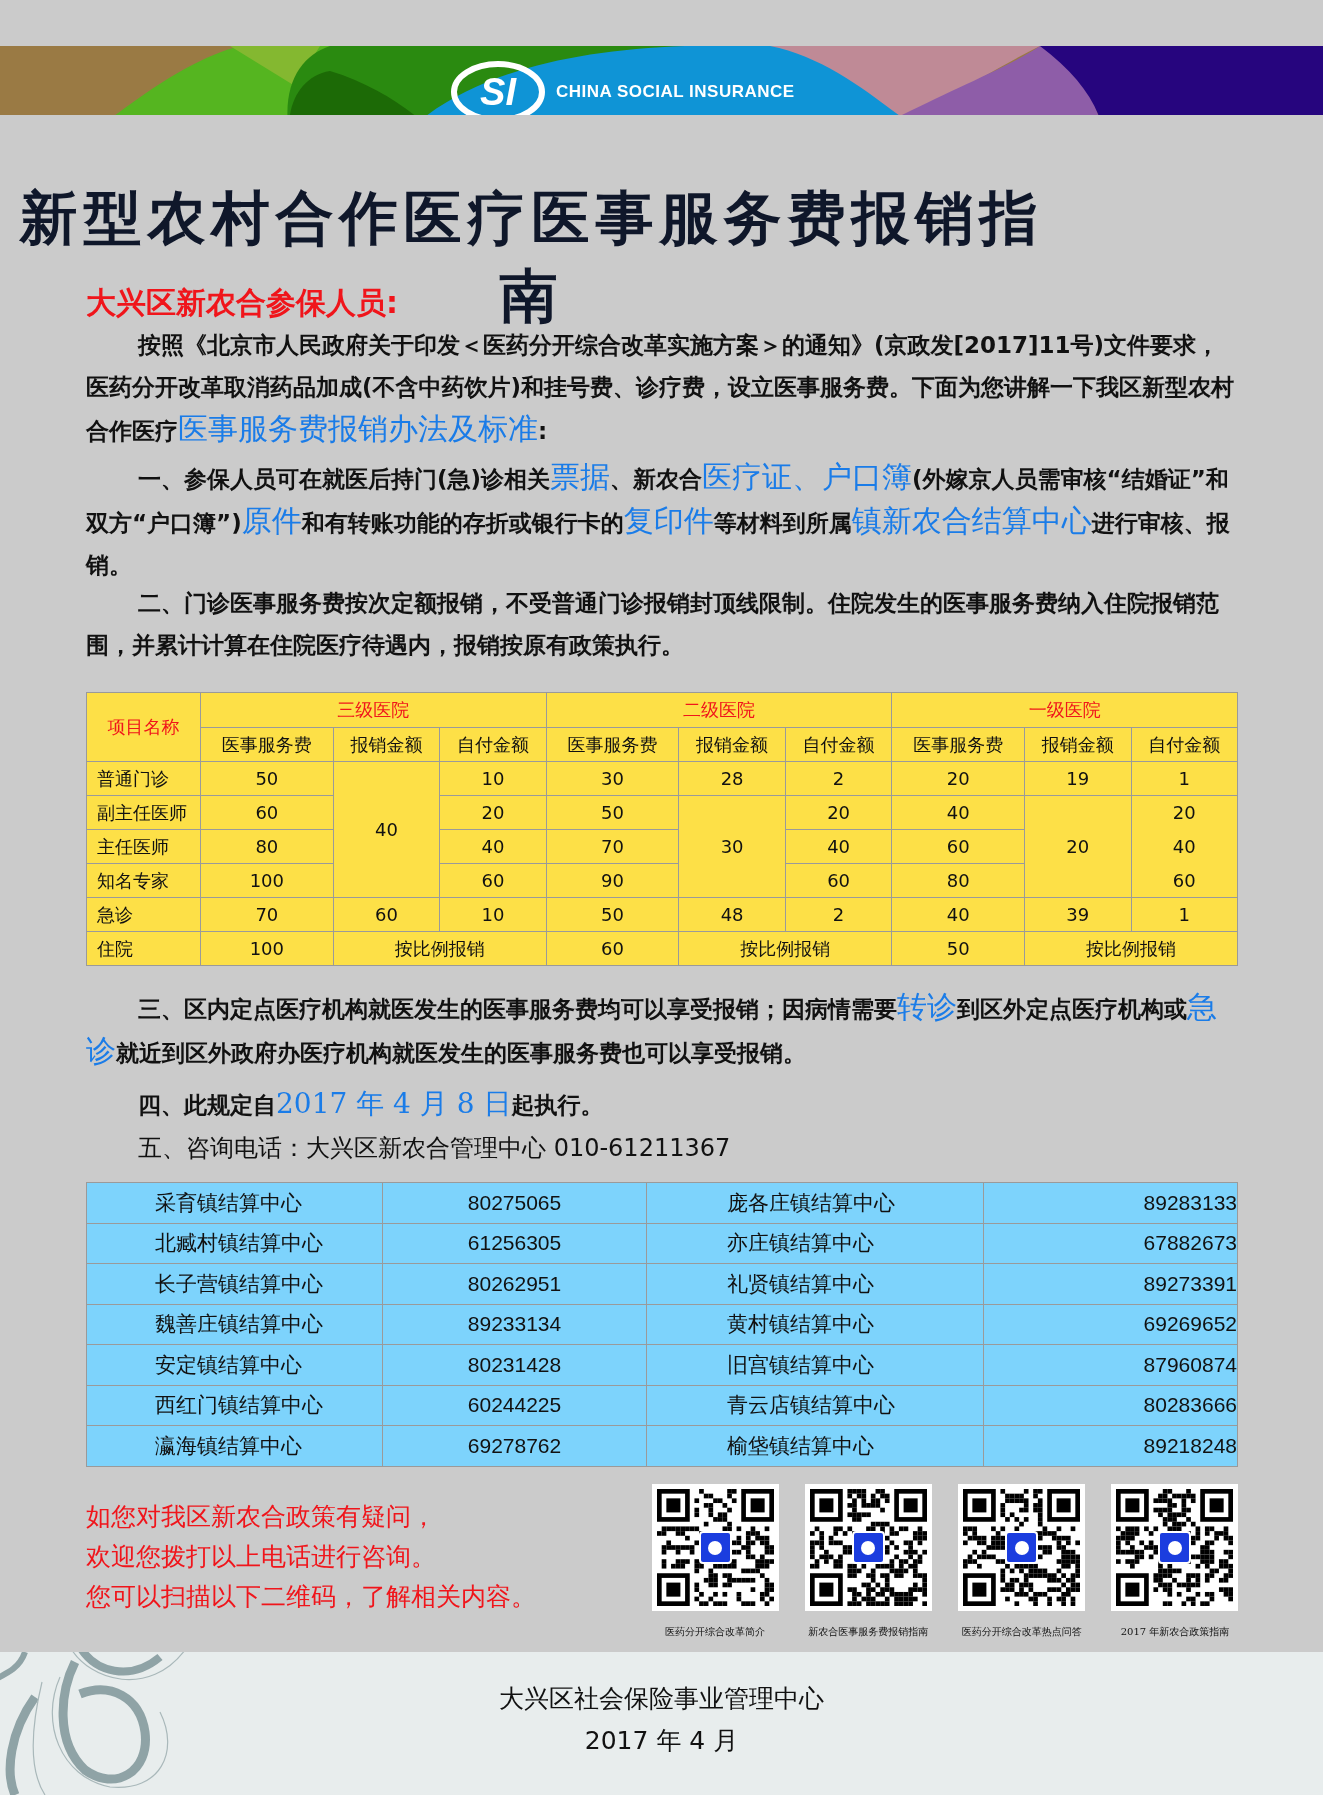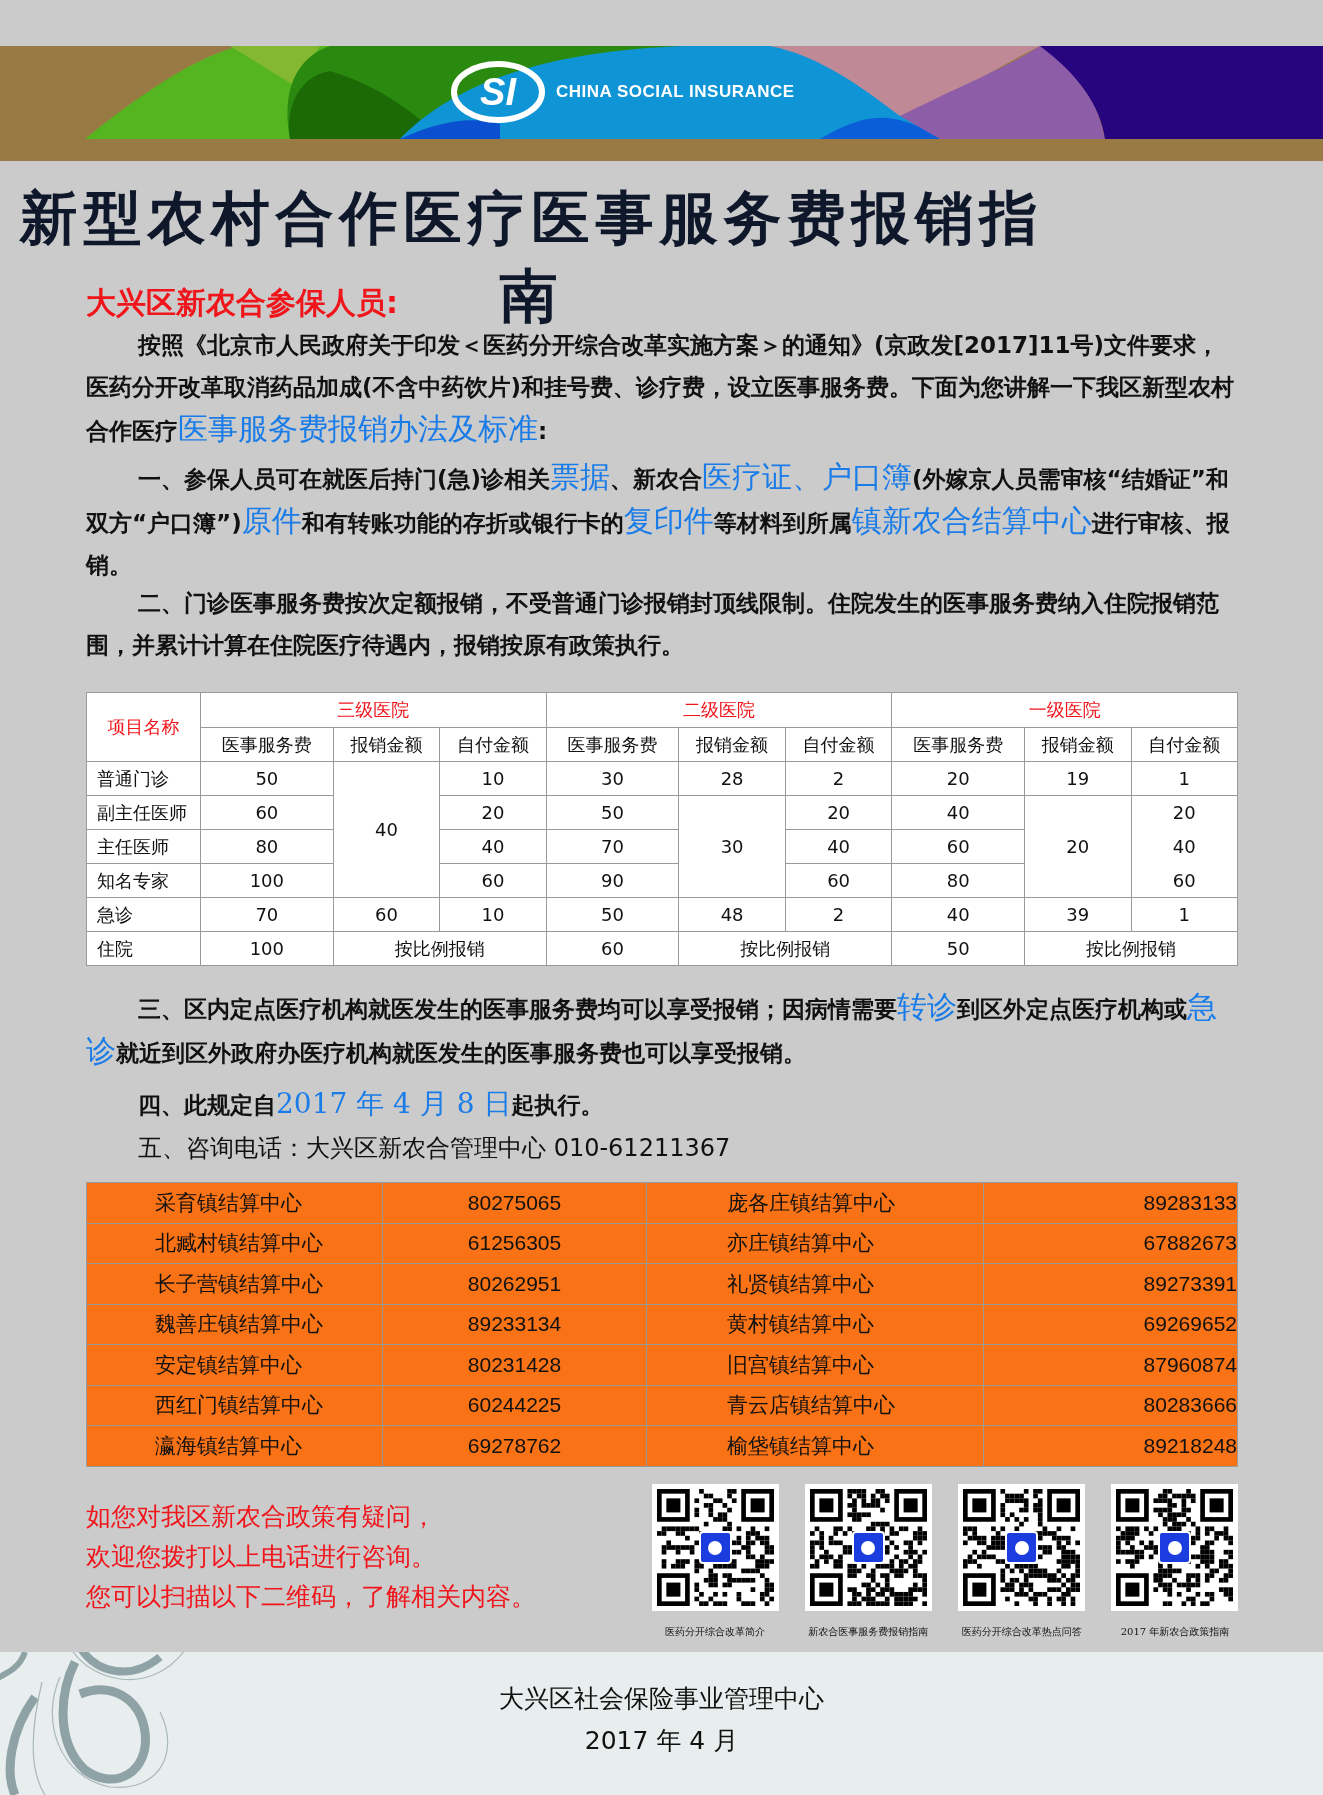--- a/index.html
+++ b/index.html
@@ -1,46 +1,46 @@
 <!DOCTYPE html>
 <html><head>
 <meta charset="utf-8">
 <style>
   * { box-sizing: border-box; margin: 0; padding: 0; }
   html, body { width: 1323px; height: 1795px; background: #cbcbcb; overflow: hidden; }
   body { position: relative; font-family: "DejaVu Sans", "Liberation Sans", sans-serif; color: #111; }
 
   
-  .banner { position: absolute; left: 0; top: 46px; width: 1323px; height: 115px; overflow: hidden; background: #9a7a44; }
+  .banner { position: absolute; left: 0; top: 46px; width: 1323px; height: 69px; overflow: hidden; background: #9a7a44; }
   .banner svg { position: absolute; left: 0; top: 0; }
   .logo { position: absolute; left: 450px; top: 6px; height: 80px; display: flex; align-items: center; }
   .logo-mark { width: 96px; height: 64px; position: relative; }
   .logo-text { margin-left: 10px; color: #fff; }
   .logo-cn { font-size: 38px; font-weight: bold; letter-spacing: 3px; line-height: 44px; font-family: "DejaVu Serif", serif; }
   .logo-en { font-size: 17px; font-weight: bold; letter-spacing: 0.5px; line-height: 20px; font-family: "Liberation Sans", sans-serif; }
 
   
   .title { position: absolute; left: 0; width: 1063px; top: 180px; text-align: center; color: #0f172a; font-size: 58px; font-weight: bold; letter-spacing: 6px; }
 
   .salutation { position: absolute; left: 86px; top: 283px; color: #f0151b; font-size: 30px; font-weight: bold; }
 
   .para { position: absolute; left: 86px; width: 1150px; font-size: 23px; font-weight: bold; line-height: 42px; color: #111; }
   .para .indent { display: inline-block; width: 52px; }
   .hl { color: #1a7ce8; font-family: "DejaVu Serif", "Liberation Serif", serif; font-weight: normal; font-size: 30px; }
   .hl-sm { color: #1a7ce8; font-family: "DejaVu Serif", "Liberation Serif", serif; font-weight: normal; font-size: 28px; }
 
   
-  table.fees { position: absolute; left: 86px; top: 692px; width: 1152px; border-collapse: collapse; background: #ffffff; font-size: 18px; }
+  table.fees { position: absolute; left: 86px; top: 692px; width: 1152px; border-collapse: collapse; background: #fde047; font-size: 18px; }
   table.fees td { border: 1px solid #9a9a9a; text-align: center; height: 34px; padding: 0; }
   table.fees td.rowname { text-align: left; padding-left: 10px; width: 114px; }
   table.fees td.red { color: #f0151b; }
   table.fees tr.head1 td { height: 35px; }
 
   
-  table.phones { position: absolute; left: 86px; top: 1182px; width: 1152px; border-collapse: collapse; background: #f97316; font-size: 21px; padding-left: 48px; }
+  table.phones { position: absolute; left: 86px; top: 1182px; width: 1152px; border-collapse: collapse; background: #7dd3fc; font-size: 21px; padding-left: 48px; }
   table.phones td { border: 1px solid #9a9a9a; height: 40.5px; padding: 0; }
   table.phones td.name { padding-left: 68px; width: 296px; }
   table.phones td.num { text-align: center; width: 264px; font-family: "Liberation Sans", sans-serif; }
   table.phones td.name2 { padding-left: 80px; width: 337px; margin-left: 44px; }
   table.phones td.num2 { text-align: right; font-family: "Liberation Sans", sans-serif; }
 
   .contact { position: absolute; left: 86px; top: 1497px; color: #f0151b; font-size: 25px; line-height: 40px; }
 
   .qrs { position: absolute; left: 650px; top: 1484px; width: 590px; display: flex; justify-content: space-between; }
   .qr-item { width: 130px; display: flex; flex-direction: column; align-items: center; }

